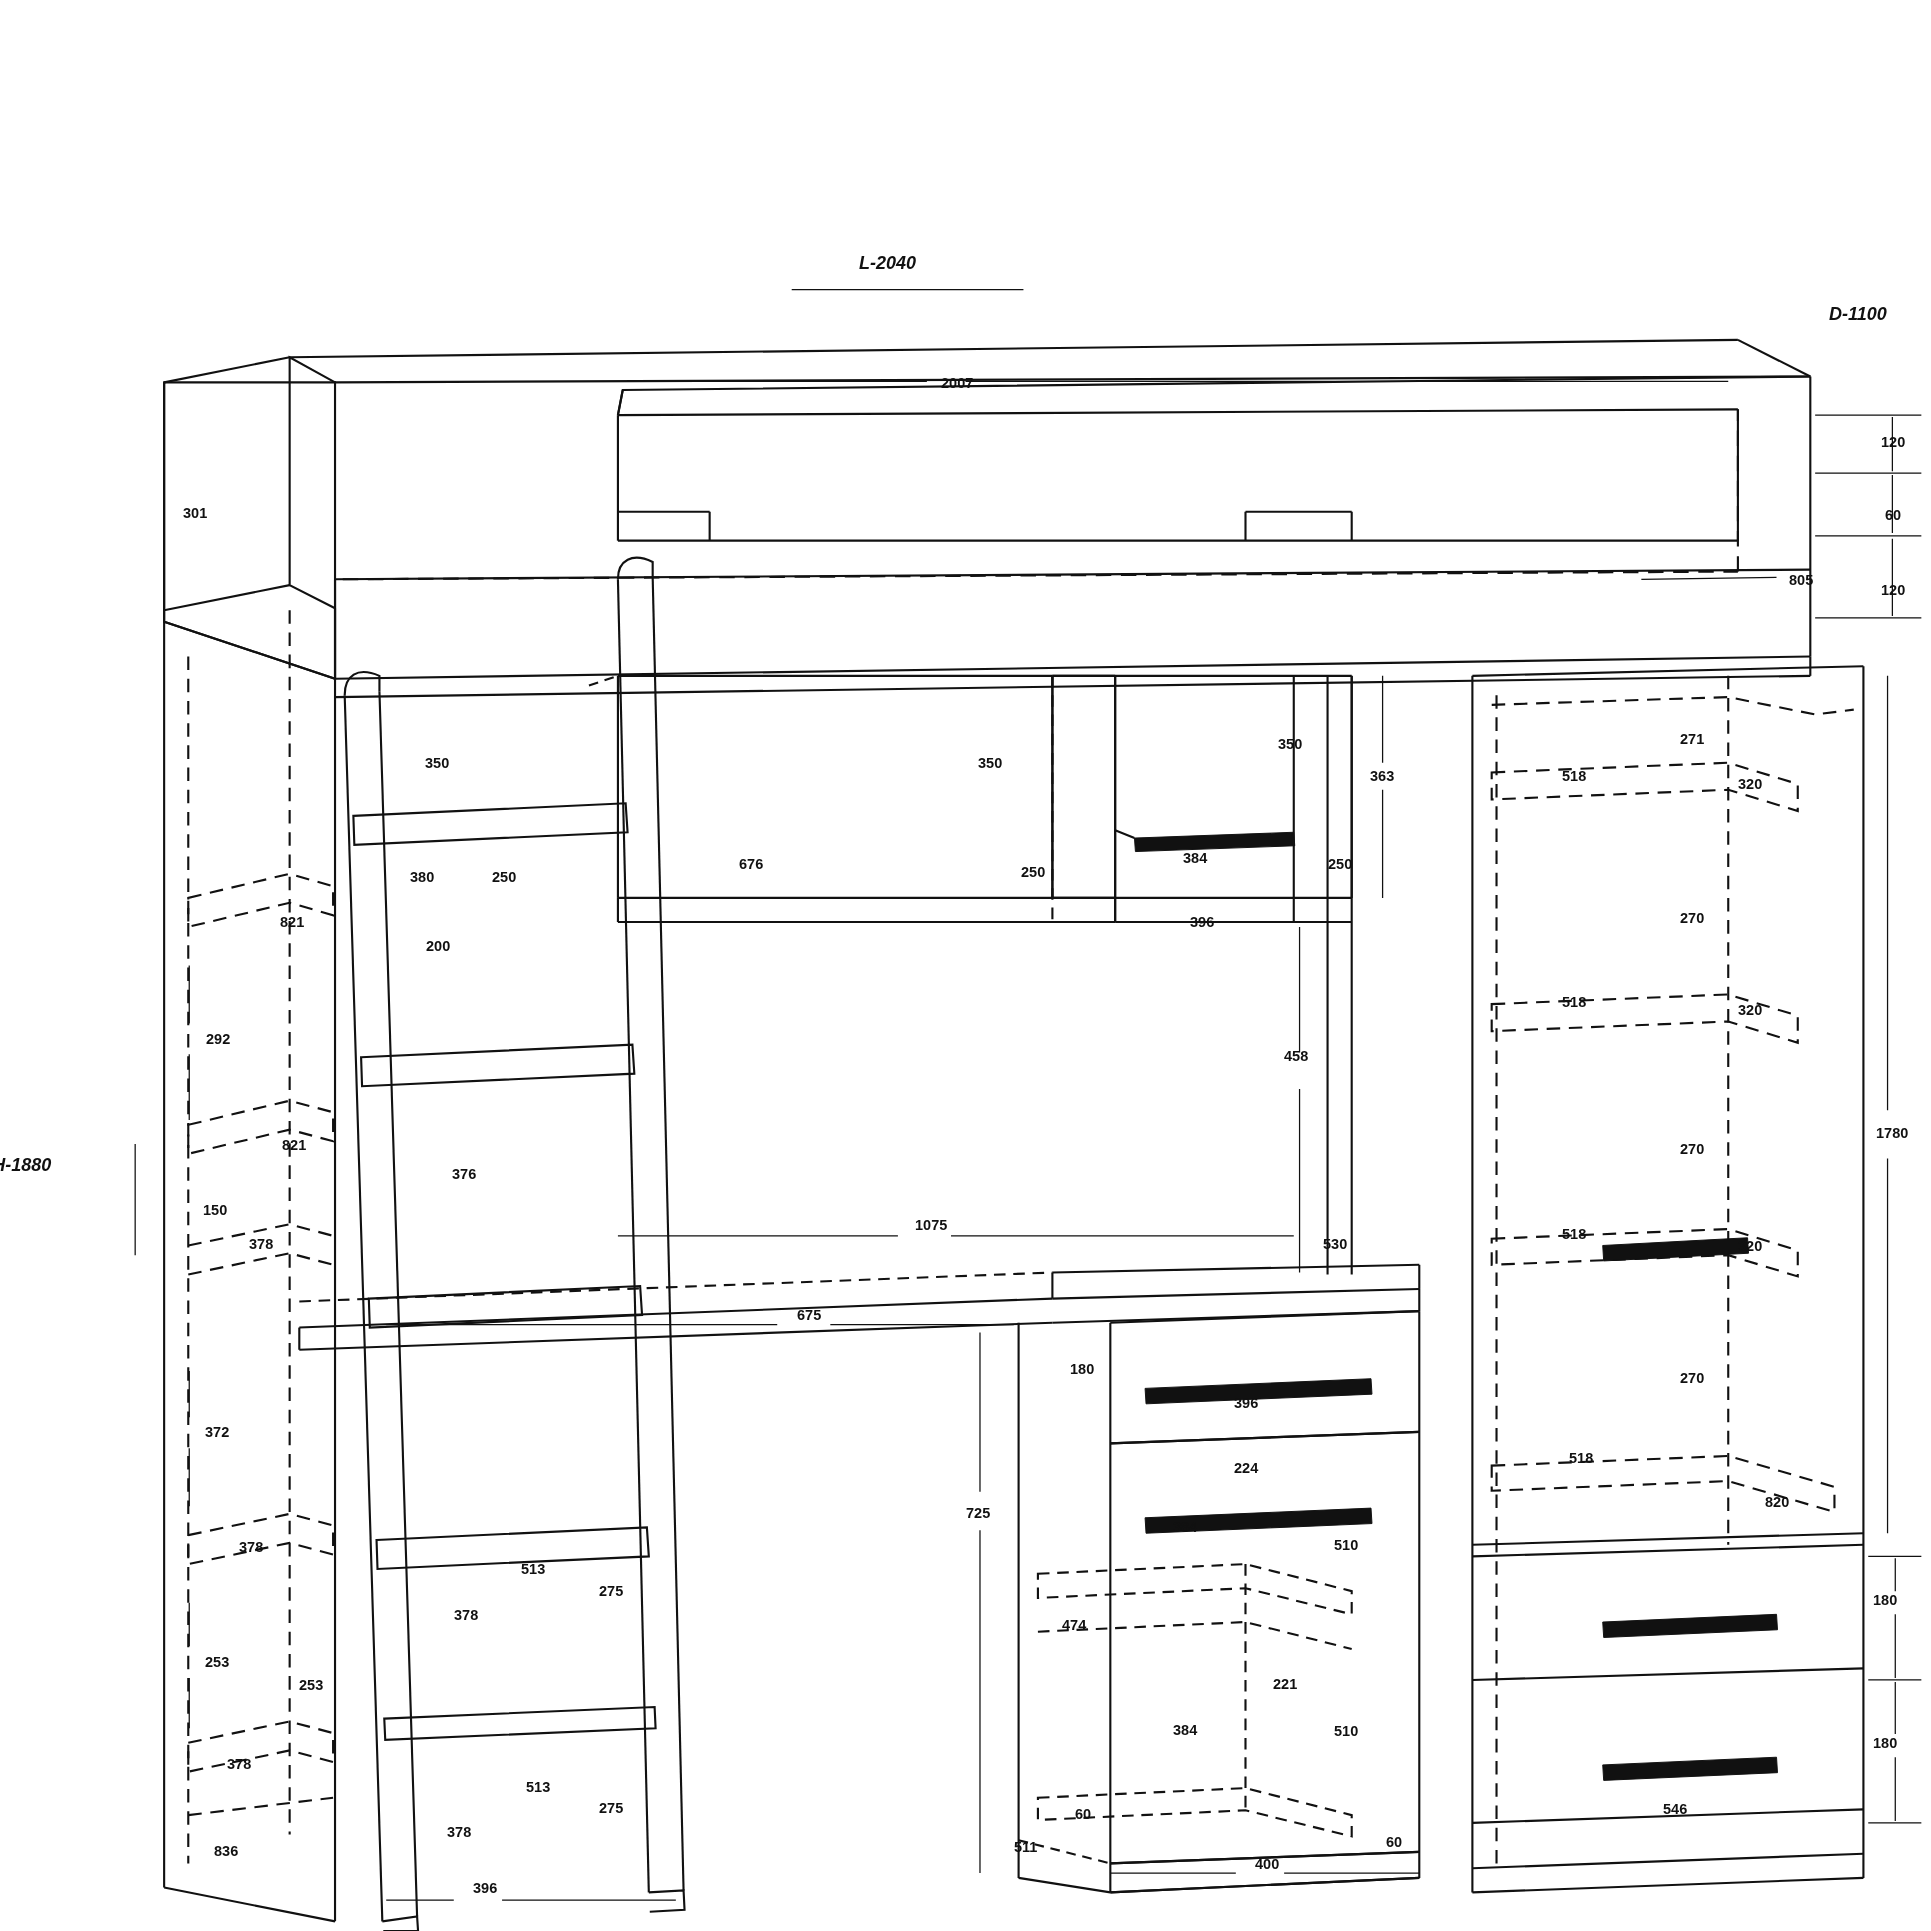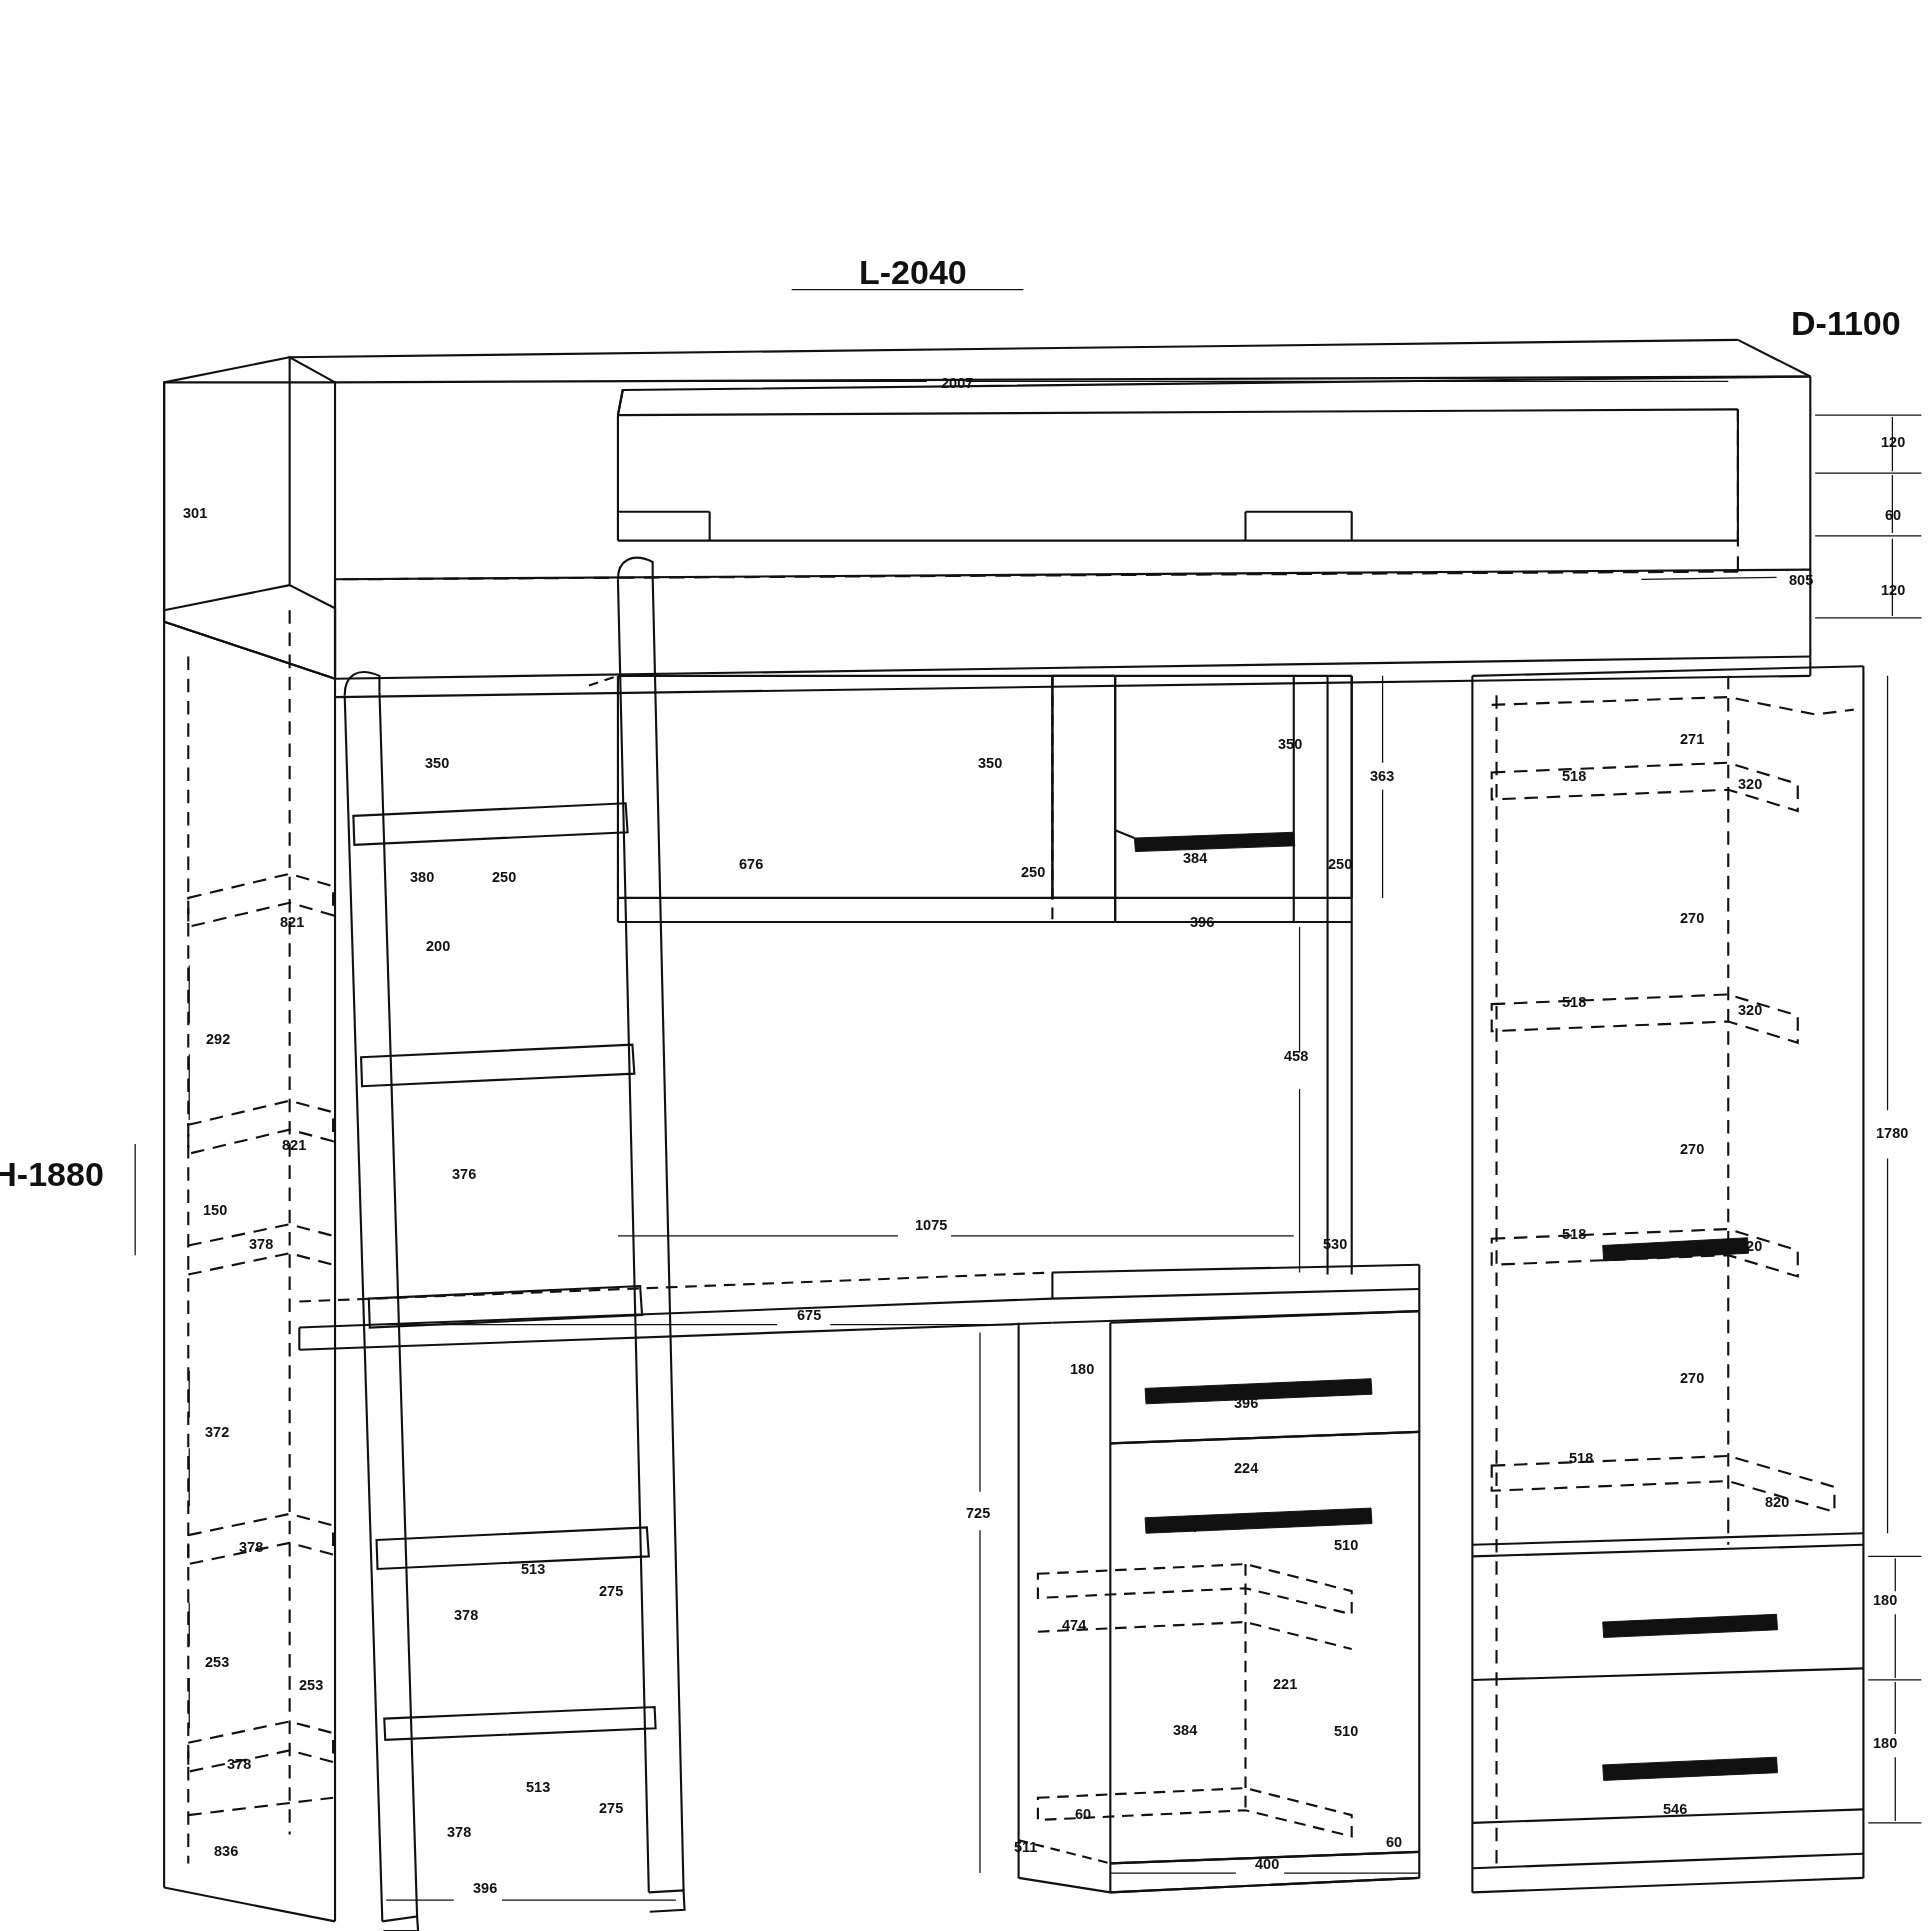--- a/index.html
+++ b/index.html
@@ -1,20 +1,20 @@
 <!DOCTYPE html>
 <html><head>
 <meta charset="utf-8">
 <style>
   html,body{margin:0;padding:0;background:#ffffff;}
   body{width:1931px;height:1931px;font-family:"Liberation Sans",sans-serif;color:#000;}
   #stage{position:relative;width:1931px;height:1931px;overflow:hidden;}
   svg{position:absolute;left:0;top:0;}
   .lbl{position:absolute;font-family:"Liberation Sans",sans-serif;font-size:14.5px;font-weight:bold;color:#111;white-space:nowrap;}
-  .lbl.big{font-size:34px;}
+  .lbl.big{font-size:18px;font-style:italic;}
 </style>
 </head>
 <body>
 
 <div id="stage">
 
 <svg width="1931" height="1931" viewBox="0 0 2000 2000">
   <g fill="none" stroke="#111" stroke-width="2.2" stroke-linejoin="miter" stroke-linecap="butt">
 
     <path d="M170 396 L347 396 L347 703 L170 644 Z"></path>
@@ -206,21 +206,21 @@
 
       <path d="M1150 1940 L1280 1940 M1330 1940 L1470 1940"></path>
 
       <path d="M400 1968 L470 1968 M520 1968 L700 1968"></path>
     </g>
 
   </g>
 </svg>
 
 <div class="lbl big" style="left:859px;top:253px;">L-2040</div>
-<div class="lbl big" style="left:1791px;top:304px;">D-1100</div>
+<div class="lbl big" style="left:1829px;top:304px;">D-1100</div>
 <div class="lbl big" style="left:-7.7px;top:1155px;">H-1880</div>
 
 <div class="lbl" style="left:941px;top:375px;">2007</div>
 <div class="lbl" style="left:183px;top:505px;">301</div>
 <div class="lbl" style="left:1881px;top:434px;">120</div>
 <div class="lbl" style="left:1885px;top:507px;">60</div>
 <div class="lbl" style="left:1789px;top:572px;">805</div>
 <div class="lbl" style="left:1881px;top:582px;">120</div>
 <div class="lbl" style="left:425px;top:755px;">350</div>
 <div class="lbl" style="left:978px;top:755px;">350</div>

